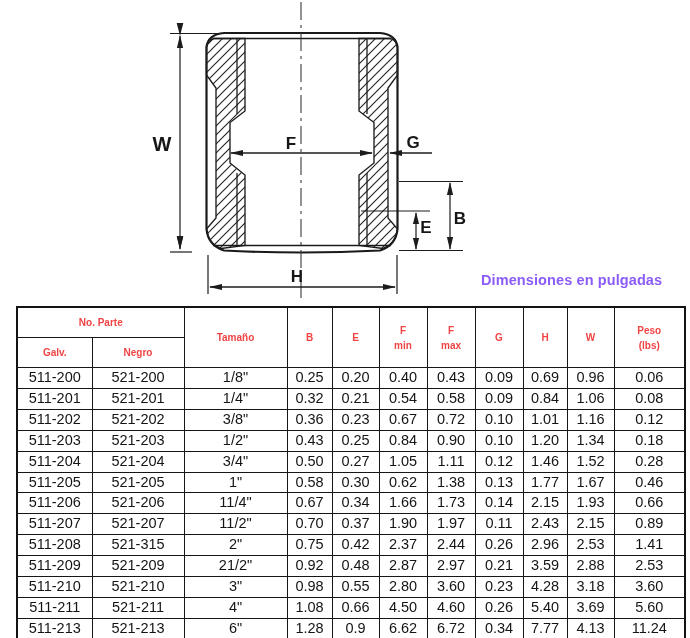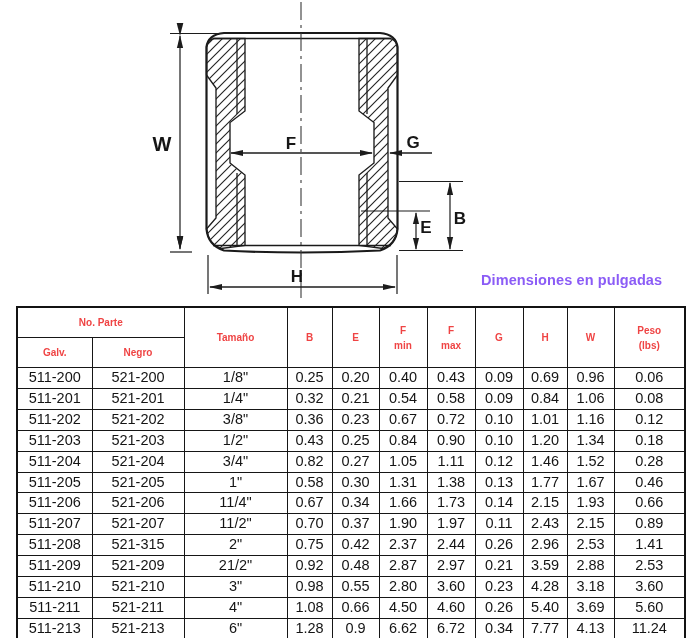--- a/index.html
+++ b/index.html
@@ -192,36 +192,36 @@
       <td>0.90</td>
       <td>0.10</td>
       <td>1.20</td>
       <td>1.34</td>
       <td>0.18</td>
     </tr>
           <tr>
       <td>511-204</td>
       <td>521-204</td>
       <td>3/4"</td>
-      <td>0.82</td>
+      <td>0.50</td>
       <td>0.27</td>
       <td>1.05</td>
       <td>1.11</td>
       <td>0.12</td>
       <td>1.46</td>
       <td>1.52</td>
       <td>0.28</td>
     </tr>
           <tr>
       <td>511-205</td>
       <td>521-205</td>
       <td>1"</td>
       <td>0.58</td>
       <td>0.30</td>
-      <td>1.31</td>
+      <td>0.62</td>
       <td>1.38</td>
       <td>0.13</td>
       <td>1.77</td>
       <td>1.67</td>
       <td>0.46</td>
     </tr>
           <tr>
       <td>511-206</td>
       <td>521-206</td>
       <td>11/4"</td>

